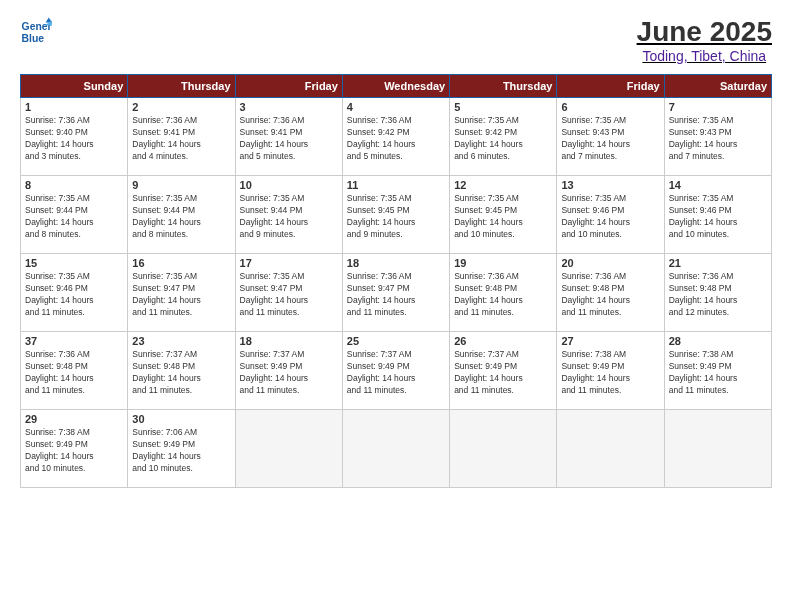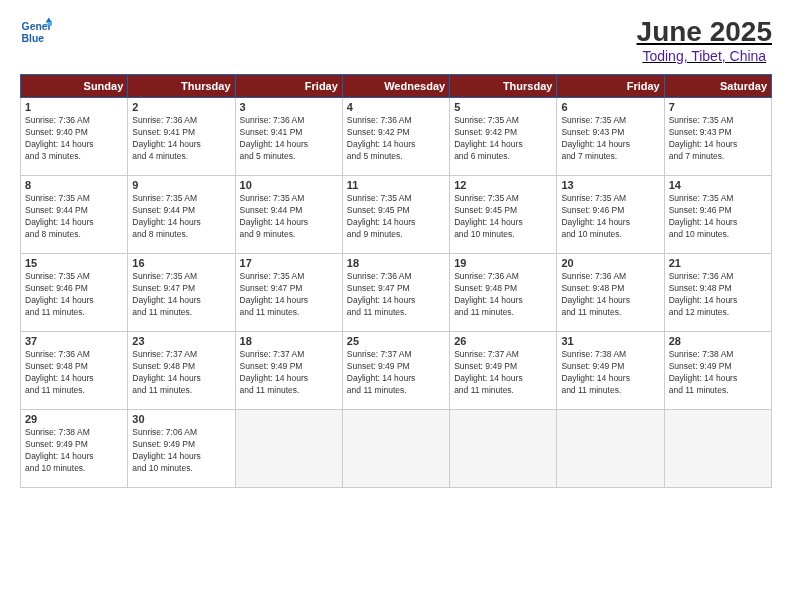--- a/index.html
+++ b/index.html
@@ -352,21 +352,21 @@
           <td>
         <span class="day-num">26</span>
         <div class="day-info">
           <span>Sunrise: 7:37 AM</span><br>
           <span>Sunset: 9:49 PM</span><br>
           <span>Daylight: 14 hours</span><br>
           <span>and 11 minutes.</span>
         </div>
       </td>
           <td>
-        <span class="day-num">31</span>
+        <span class="day-num">27</span>
         <div class="day-info">
           <span>Sunrise: 7:38 AM</span><br>
           <span>Sunset: 9:49 PM</span><br>
           <span>Daylight: 14 hours</span><br>
           <span>and 11 minutes.</span>
         </div>
       </td>
           <td>
         <span class="day-num">28</span>
         <div class="day-info">

